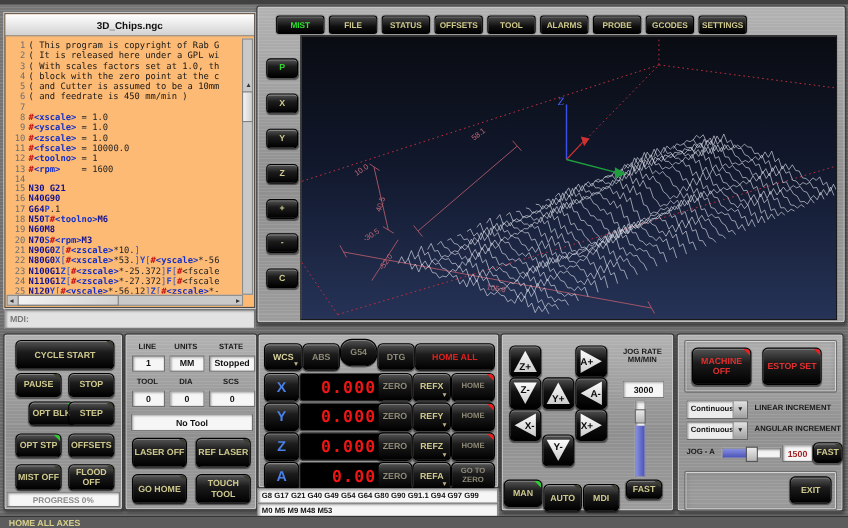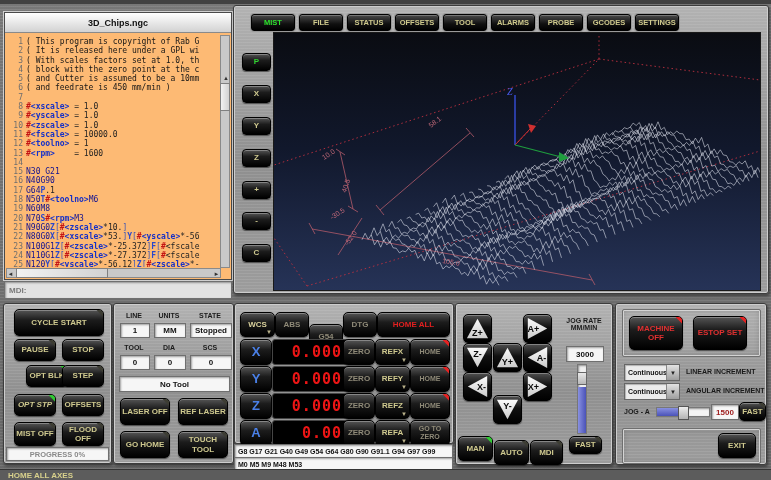--- a/index.html
+++ b/index.html
@@ -40,21 +40,21 @@
     background:linear-gradient(180deg,#4a4a4a,#101010 60%,#000);
     border:1px solid #000;border-radius:3px;box-shadow:0 0 0 1px #9a9a9a, inset 0 1px 0 rgba(255,255,255,.25);
     color:#cfc98c;font-size:7.5px;font-weight:bold;cursor:pointer;}
   .tab.active{color:#2ee22e;}
   
   .vbtn{width:27px;height:16px;border-radius:4px;font-size:8px;}
   
   .code-line{height:9.3px;white-space:pre;font-family:"DejaVu Sans Mono",monospace;font-size:8px;line-height:9.3px;}
   .code-line .ln{display:inline-block;width:16px;text-align:right;color:#6e6e6e;margin-right:3px;}
   .c-com{color:#161616;} .c-hash{color:#c41414;font-weight:bold;} .c-var{color:#1530c8;font-weight:bold;}
-  .c-word{color:#101090;font-weight:normal;margin-top:40px;} .c-ax{color:#2a48cc;font-weight:bold;} .c-br{color:#3b55b5;}
+  .c-word{color:#101090;font-weight:bold;margin-top:40px;} .c-ax{color:#2a48cc;font-weight:bold;} .c-br{color:#3b55b5;}
   .code-text{color:#222;}
   
   .sb-track{position:absolute;background:#c9c9c9;border:1px solid #8a8a8a;}
   .sb-thumb{position:absolute;background:linear-gradient(90deg,#f2f2f2,#d2d2d2);border:1px solid #808080;}
   .sb-arrow{position:absolute;font-size:6px;color:#333;display:flex;align-items:center;justify-content:center;}
   
   .dro-val{position:absolute;display:flex;align-items:center;justify-content:flex-end;
     background:#000;border:1px solid #454545;border-radius:3px;color:#ee1515;
     font-family:"DejaVu Sans Mono",monospace;font-size:15px;font-weight:bold;padding-right:6px;letter-spacing:1px;}
   .axis-btn{font-size:13px;color:#4a80e8;}
@@ -248,21 +248,21 @@
       <span>STOP</span>
     </div>
     <div class="btn" style="left: 10px; top: 61px; width: 40px; height: 20px; margin-left: 12px;">
       <span>OPT BLK</span>
       <span class="led green"></span>
     </div>
     <div class="btn" style="left: 58px; top: 61px; width: 40px; height: 20px;">
       <span>STEP</span>
       <span class="led off"></span>
     </div>
-    <div class="btn" style="left: 10px; top: 90px; width: 40px; height: 20px; font-style: italic;">
+    <div class="btn" style="left: 10px; top: 90px; width: 40px; height: 20px;">
       <span>OPT STP</span>
       <span class="led green"></span>
     </div>
     <div class="btn" style="left: 58px; top: 90px; width: 40px; height: 20px;">
       <span>OFFSETS</span>
     </div>
     <div class="btn" style="left: 10px; top: 118px; width: 40px; height: 22px;">
       <span>MIST OFF</span>
       <span class="led off"></span>
     </div>
@@ -306,21 +306,21 @@
   </div>
 
 <div class="panel" style="left:234px;top:303px;width:218px;height:139px;">
     <div class="btn khaki" style="left: 5px; top: 8px; width: 33px; height: 23px;">
       <span>WCS</span>
       <span class="dd-arrow">▼</span>
     </div>
     <div class="btn dim" style="left: 40px; top: 8px; width: 32px; height: 23px;">
       <span>ABS</span>
     </div>
-    <div class="btn dim" style="left: 74px; top: 20px; width: 32px; height: 23px;">
+    <div class="btn dim" style="left: 74px; top: 4px; width: 32px; height: 23px; border-radius: 11px;">
       <span>G54</span>
     </div>
     <div class="btn dim" style="left: 108px; top: 8px; width: 32px; height: 23px;">
       <span>DTG</span>
     </div>
     <div class="btn reddish" style="left: 142px; top: 8px; width: 71px; height: 23px;">
       <span>HOME ALL</span>
     </div>
     <div class="btn axis-btn" style="left: 5px; top: 35px; width: 30px; height: 24px;">X</div>
     <div class="dro-val" style="left: 37px; top: 35px; width: 69px; height: 24px;">0.000</div>

